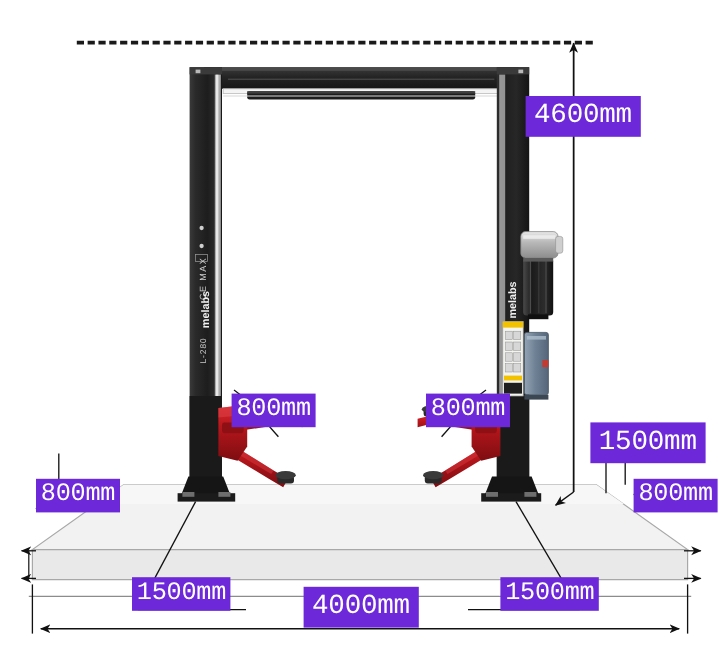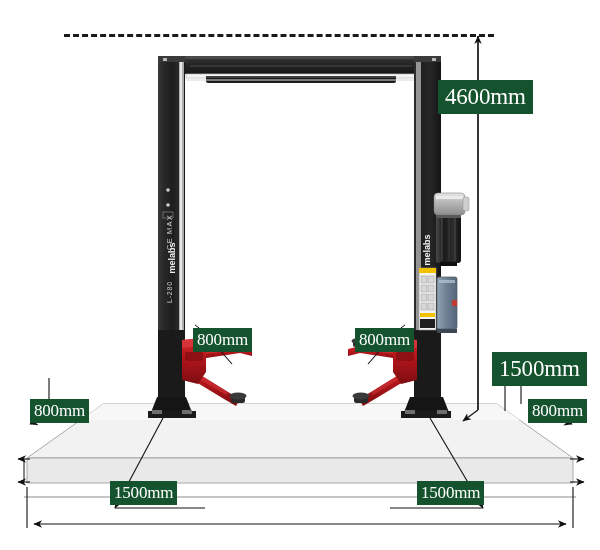--- a/index.html
+++ b/index.html
@@ -14,34 +14,34 @@
     position: relative;
     width: 600px;
     height: 550px;
     background: #ffffff;
     overflow: hidden;
   }
 
   
   .dim-label {
     position: absolute;
-    background: #14532d;
+    background: #6d28d9;
     color: #ffffff;
-    font-family: Liberation Serif, serif;
+    font-family: Liberation Mono, monospace;
     font-weight: 400;
     line-height: 1;
     white-space: nowrap;
     letter-spacing: -0.2px;
     display: flex;
     align-items: center;
     justify-content: center;
     z-index: 40;
   }
   .dim-lg { font-size: 23px; padding: 5px 7px 6px 7px; }
-  .dim-md { font-size: 17px; padding: 3px 4px 4px 4px; }
+  .dim-md { font-size: 21px; padding: 3px 4px 4px 4px; }
 
   
   .ceiling {
     position: absolute;
     height: 0;
     border-top: 3px dashed #1a1a1a;
     z-index: 20;
   }
 
   
@@ -289,14 +289,15 @@
   <div class="dim-label dim-md" style="left:528px; top:399px;">800mm</div>
 
   <div class="dim-label dim-md" style="left:193px; top:328px;">800mm</div>
 
   <div class="dim-label dim-md" style="left:355px; top:328px;">800mm</div>
 
   <div class="dim-label dim-md" style="left:110px; top:481px;">1500mm</div>
 
   <div class="dim-label dim-md" style="left:417px; top:481px;">1500mm</div>
 
+  <div class="dim-label dim-lg" style="left:253px; top:489px;">4000mm</div>
 
 </div>
 
 </body></html>

